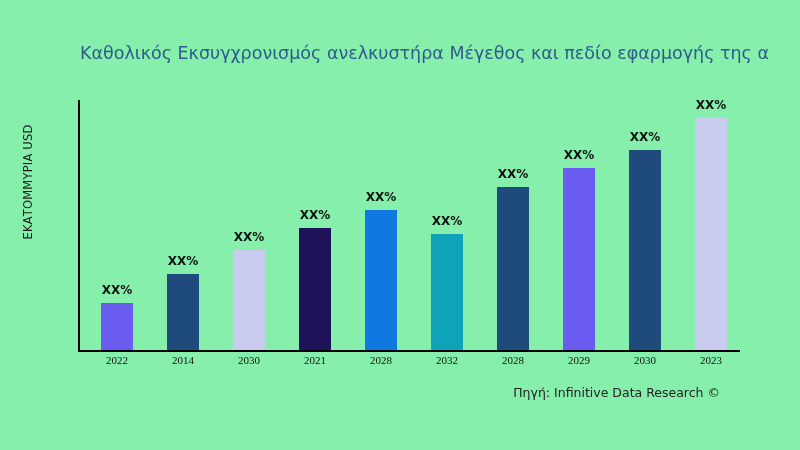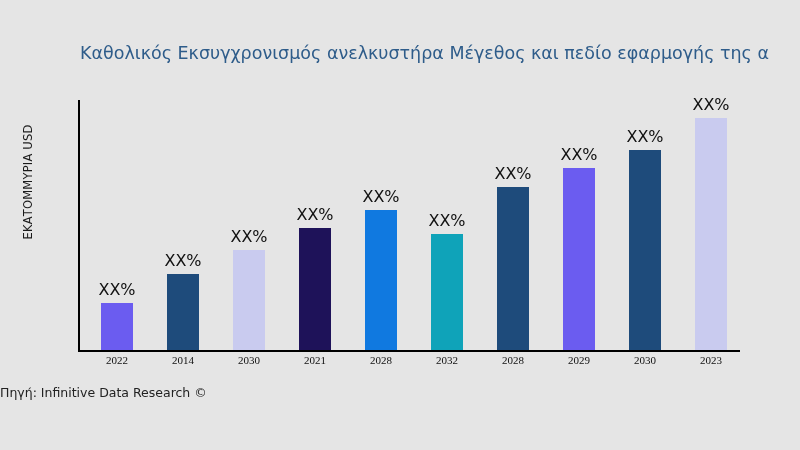--- a/index.html
+++ b/index.html
@@ -10,21 +10,21 @@
     width: 800px;
     height: 450px;
     background: #ffffff;
     font-family: "DejaVu Sans", "Liberation Sans", sans-serif;
     overflow: hidden;
   }
   #chart-root {
     position: relative;
     width: 800px;
     height: 450px;
-    background: #e5e5e5;
+    background: #86efac;
   }
 
   
   #chart-title {
     position: absolute;
     left: 0px;
     top: 38px;
     width: 800px;
     height: 30px;
     line-height: 30px;
@@ -92,22 +92,22 @@
     left: 50%;
     transform: translateX(-50%);
     width: 32px;
   }
   .bar-value {
     position: absolute;
     left: 50%;
     transform: translateX(-50%);
     white-space: nowrap;
     color: #111111;
-    font-size: 16px;
-    font-weight: 400;
+    font-size: 12px;
+    font-weight: 700;
     line-height: 14px;
   }
   .xtick {
     position: absolute;
     top: 251px;
     left: 50%;
     transform: translateX(-50%);
     white-space: nowrap;
     color: #111111;
     font-size: 11px;
@@ -125,21 +125,21 @@
     font-weight: 600;
     white-space: nowrap;
   }
 
   
   #source-note {
     position: absolute;
     left: 0px;
     top: 385px;
     width: 720px;
-    text-align: left;
+    text-align: right;
     color: #222222;
     font-size: 12.5px;
     white-space: nowrap;
   }
 </style>
 </head>
 <body>
 
 <div id="chart-root">
 

